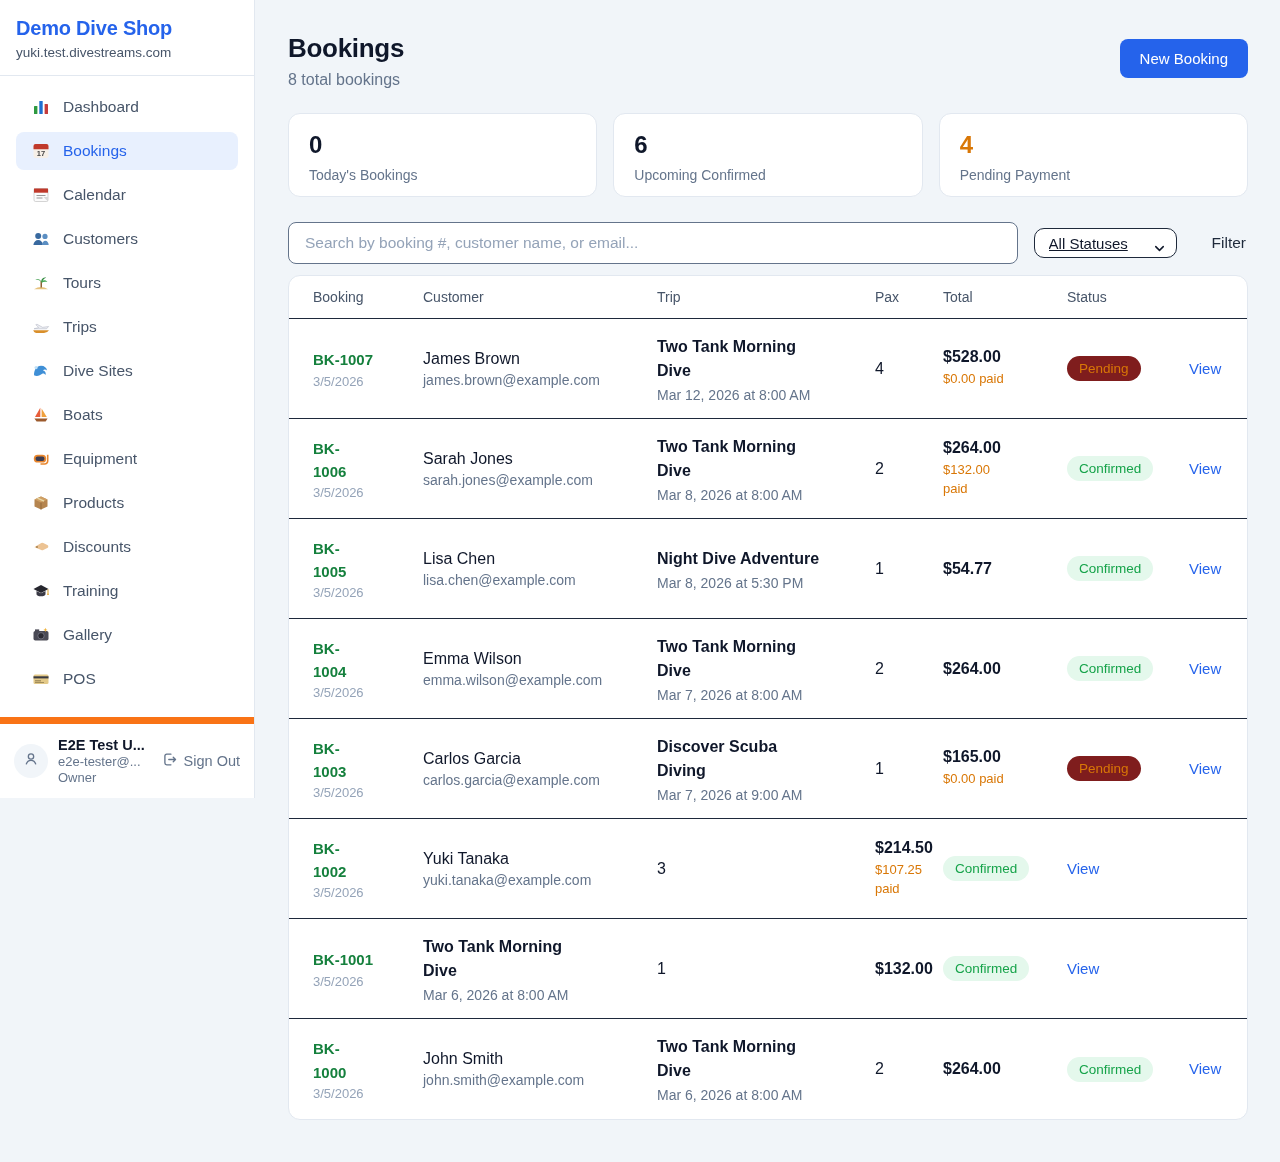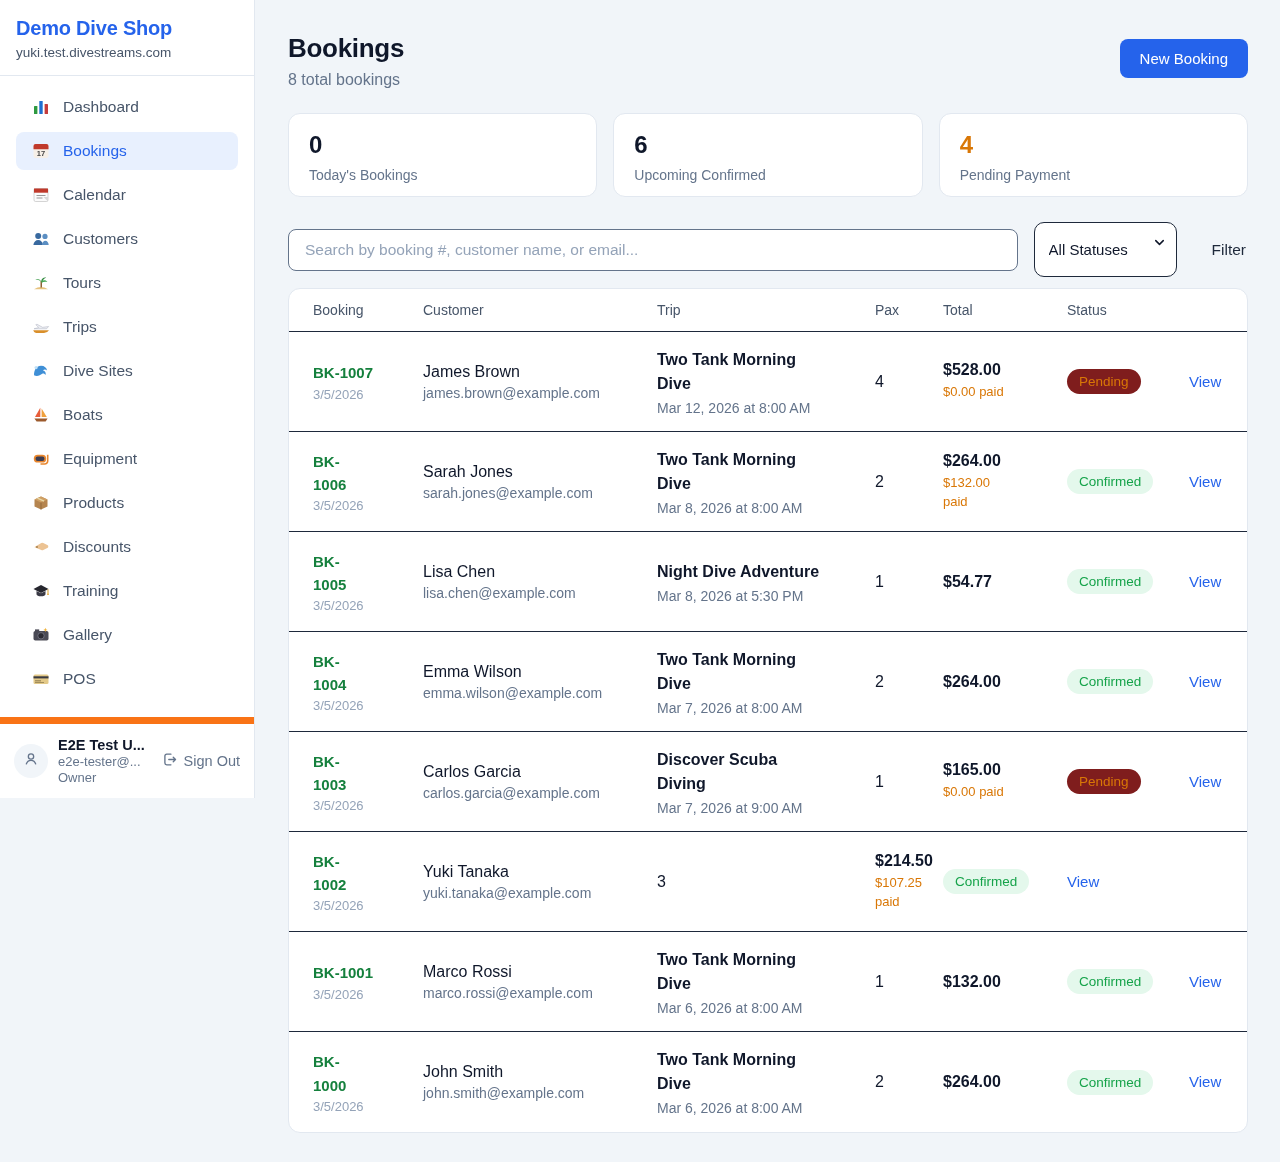--- a/index.html
+++ b/index.html
@@ -80,24 +80,24 @@
   .search-input {
     flex:1; height:42px;
     border:1px solid #64748b; border-radius:8px; background:#ffffff;
     font-family:inherit; font-size:15.5px; color:#0f172a;
     padding:0 16px; outline:none;
   }
   .search-input::placeholder { color:#94a3b8; }
   .select-shell { position:relative; margin-left:16px; }
   .select-shell select {
     appearance:none; -webkit-appearance:none;
-    height:55px; width:143px;
+    height:30px; width:143px;
     border:1px solid #1e293b; border-radius:10px; background:#ffffff;
     font-family:inherit; font-size:15px; color:#0f172a;
-    padding:0 32px 0 14px; cursor:pointer; outline:none;
+    padding:0 32px 0 14px; cursor:pointer; outline:none;text-decoration:underline;
   }
   .select-shell .chev { position:absolute; right:10px; top:13px; width:15px; height:15px; pointer-events:none; }
   .btn-filter {
     background:none; border:none; cursor:pointer;
     font-family:inherit; font-size:15.5px; color:#1e293b;
     margin-left:33px; padding:8px 2px;
   }
 
   
   .table-card {
@@ -515,24 +515,20 @@
     </div>
     <div class="cell c-view">
       <a class="view-link">View</a>
     </div>
   </div>
         <div class="trow">
     <div class="cell c-booking">
       <a class="bk-id">BK-1001</a>
       <div class="bk-date">3/5/2026</div>
     </div>
-    <div class="cell c-customer">
-      <div class="cust-name">Marco Rossi</div>
-      <div class="cust-email">marco.rossi@example.com</div>
-    </div>
     <div class="cell c-trip">
       <div class="trip-name">Two Tank Morning
 Dive</div>
       <div class="trip-time">Mar 6, 2026 at 8:00 AM</div>
     </div>
     <div class="cell c-pax">1</div>
     <div class="cell c-total">
       <div class="total-amt">$132.00</div>
 
     </div>

